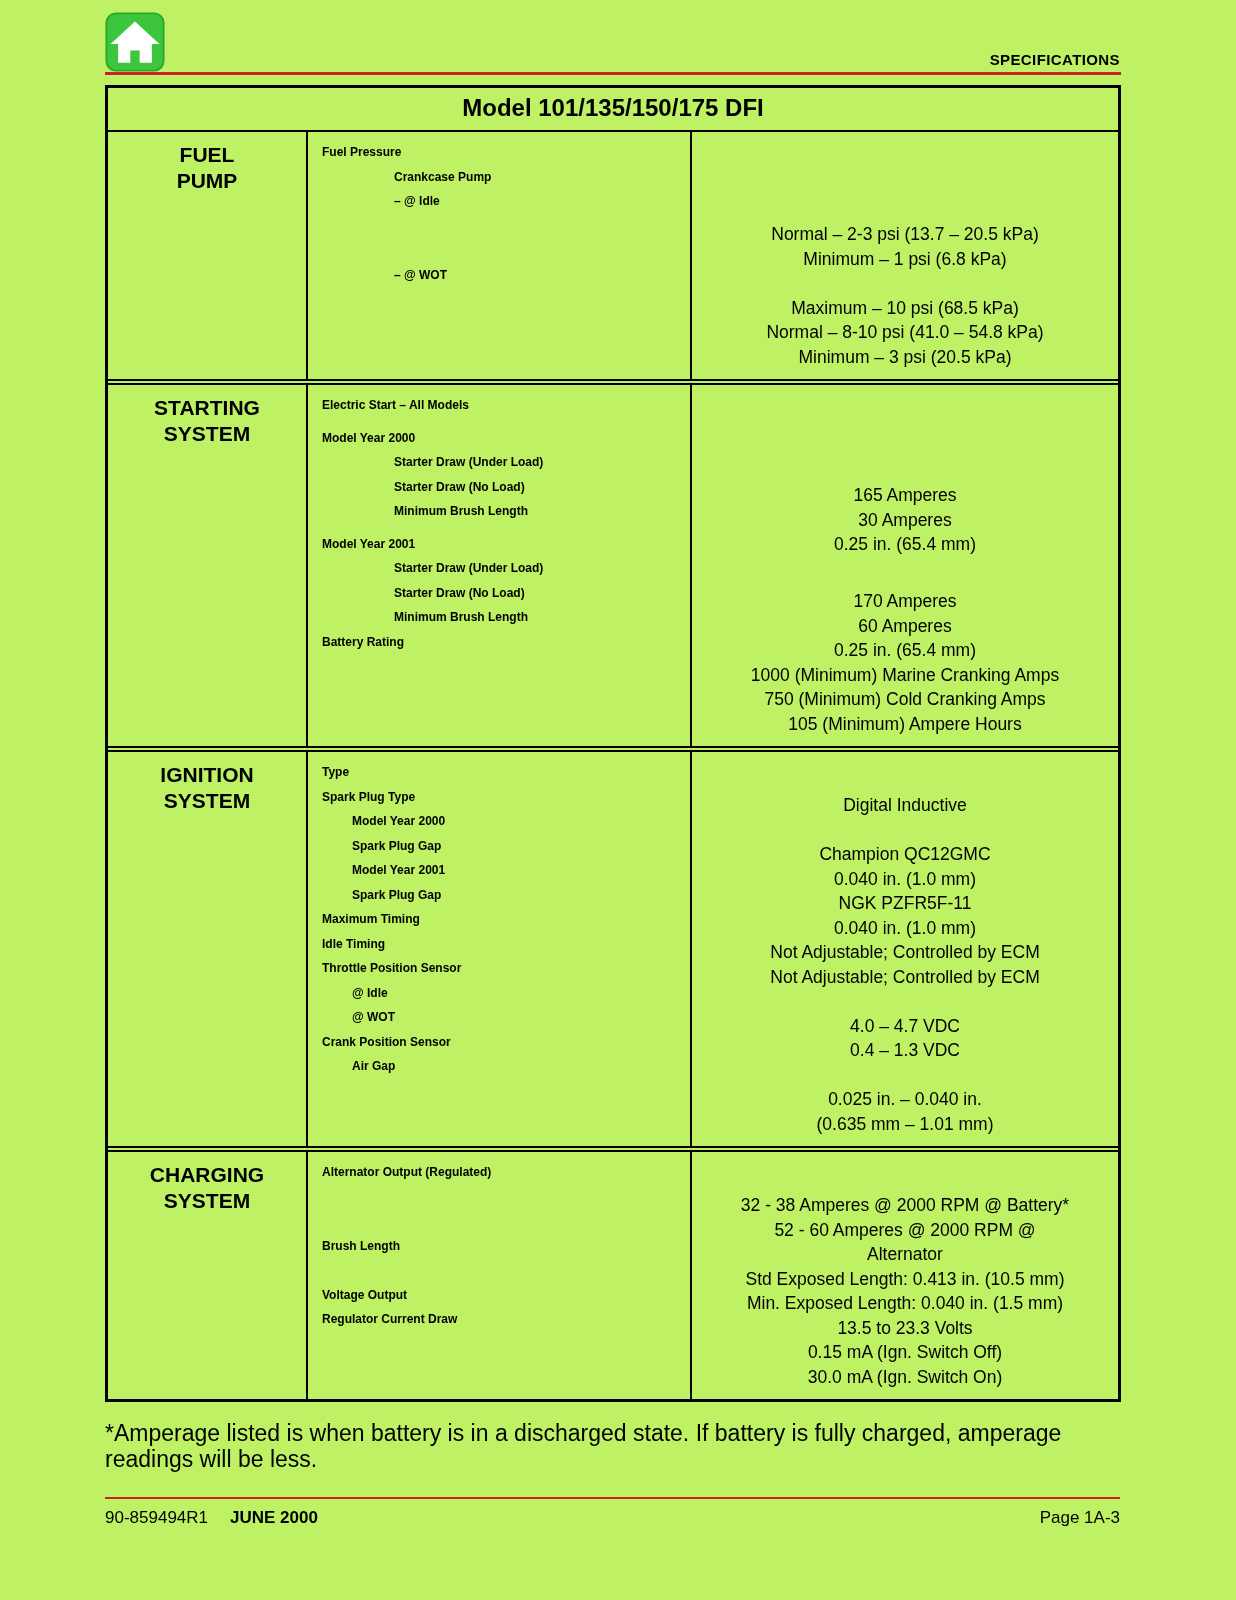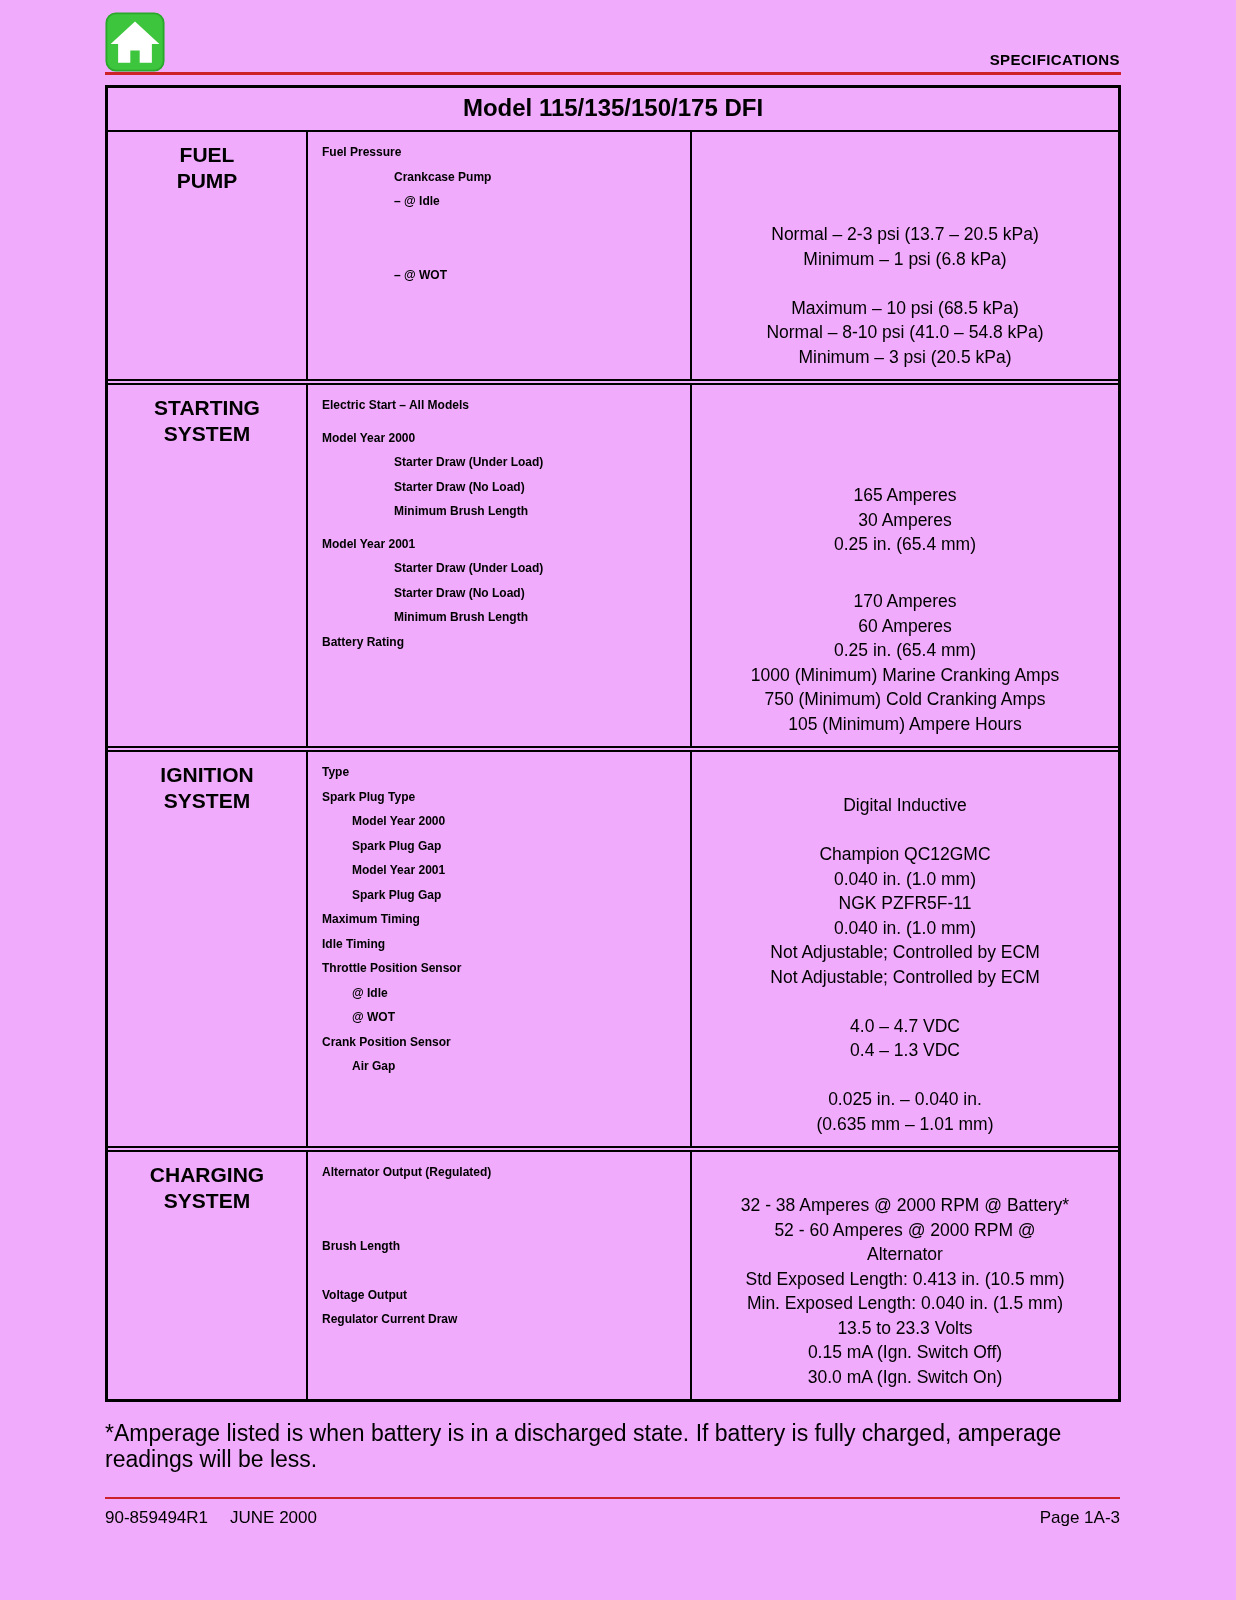--- a/index.html
+++ b/index.html
@@ -1,19 +1,19 @@
 <!DOCTYPE html>
 <html style="--rule_red: #cc2128; --icon_green: #3ec53e; --text_black: #000000;"><head>
 <meta charset="utf-8">
 <style>
   html,body{margin:0;padding:0;background:#ffffff;}
   .page{
     position:relative;
     width:1236px;height:1600px;
-    background:#f0abfc;
+    background:#bef264;
     font-family:"Liberation Sans", sans-serif;
     color:#000;
     overflow:hidden;
   }
   
   .topbar{
     display:flex;justify-content:space-between;align-items:flex-end;
     margin:0 116px 0 105px;
     padding-top:8px;height:64px;
   }
@@ -67,41 +67,41 @@
   }
   
   .page-footer{
     position:absolute;left:105px;right:116px;bottom:72px;
   }
   .footer-row{
     display:flex;justify-content:space-between;
     font-size:17px;padding-top:9px;
   }
   .footer-left span{white-space:pre;}
-  .doc-date{margin-left:22px;}
+  .doc-date{margin-left:22px;font-weight:bold;}
 </style>
 </head>
 <body>
 
 <div class="page">
 
   <div class="topbar">
     <div class="home-icon" title="">
       <svg viewBox="0 0 64 64" xmlns="http://www.w3.org/2000/svg">
         <rect x="1.5" y="1.5" width="61" height="61" rx="10" fill="var(--icon_green,#3ec53e)" stroke="#2aa82a" stroke-width="2"></rect>
         <path d="M32 10 L58 34 L50 34 L50 54 L37 54 L37 41 L27 41 L27 54 L14 54 L14 34 L6 34 Z" fill="#ffffff"></path>
       </svg>
     </div>
     <div class="spec-heading">SPECIFICATIONS</div>
   </div>
 
   <div class="red-rule top"></div>
 
   <div class="spec-table">
-    <div class="table-title">Model 115/135/150/175 DFI</div>
+    <div class="table-title">Model 101/135/150/175 DFI</div>
     <div>
         <div class="spec-section">
           <div class="name-col">
             <div class="name-line">FUEL</div>
             <div class="name-line">PUMP</div>
           </div>
           <div class="label-col">
             <div class="line label ind0">Fuel Pressure</div>
             <div class="line label ind2">Crankcase Pump</div>
             <div class="line label ind2">– @ Idle</div>

